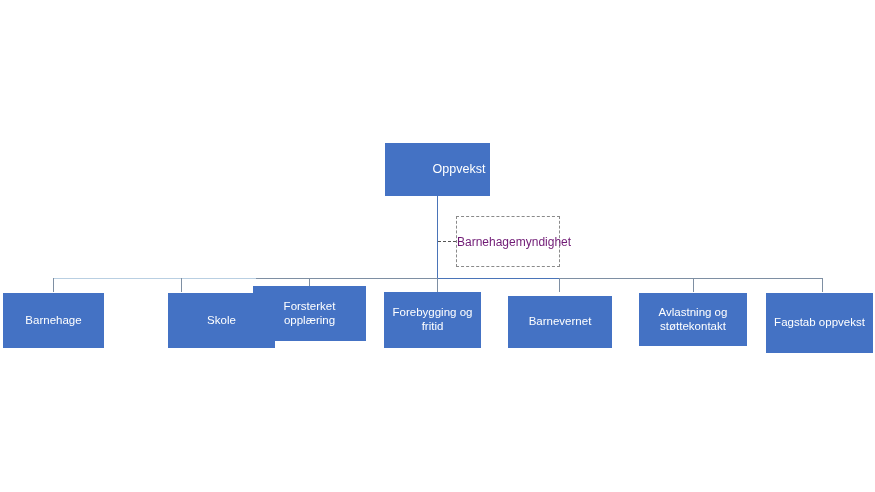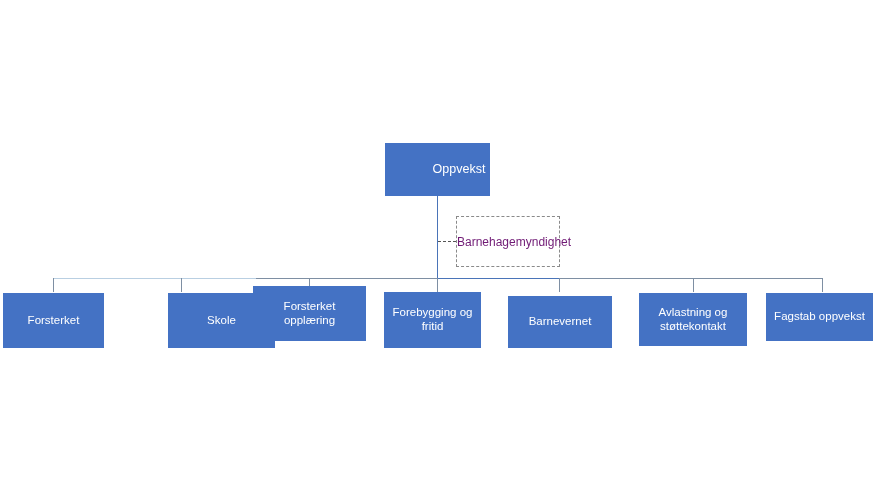--- a/index.html
+++ b/index.html
@@ -101,21 +101,21 @@
 
   <div class="vstub" style="left:53px;  top:278px; height:14px;"></div>
   <div class="vstub" style="left:181px; top:278px; height:14px;"></div>
   <div class="vstub" style="left:309px; top:278px; height:14px;"></div>
   <div class="vstub" style="left:437px; top:278px; height:14px;"></div>
   <div class="vstub" style="left:559px; top:278px; height:14px;"></div>
   <div class="vstub" style="left:693px; top:278px; height:14px;"></div>
   <div class="vstub" style="left:822px; top:278px; height:14px;"></div>
 
   <div class="node leaf" style="left:3px; top:293px; width:101px; height:55px;">
-    <span class="node-label">Forsterket</span>
+    <span class="node-label">Barnehage</span>
   </div>
 
   <div class="node leaf" style="left:128px; top:293px; width:107px; height:55px;margin-left:40px;">
     <span class="node-label">Skole</span>
   </div>
 
   <div class="node leaf" style="left:253px; top:286px; width:113px; height:55px;">
     <span class="node-label">Forsterket opplæring</span>
   </div>
 
@@ -124,17 +124,17 @@
   </div>
 
   <div class="node leaf" style="left:508px; top:296px; width:104px; height:52px;">
     <span class="node-label">Barnevernet</span>
   </div>
 
   <div class="node leaf" style="left:639px; top:293px; width:108px; height:53px;align-items:center;">
     <span class="node-label">Avlastning og støttekontakt</span>
   </div>
 
-  <div class="node leaf" style="left:766px; top:293px; width:107px; height:48px;">
+  <div class="node leaf" style="left:766px; top:293px; width:107px; height:60px;">
     <span class="node-label">Fagstab oppvekst</span>
   </div>
 
 </div>
 
 </body></html>

